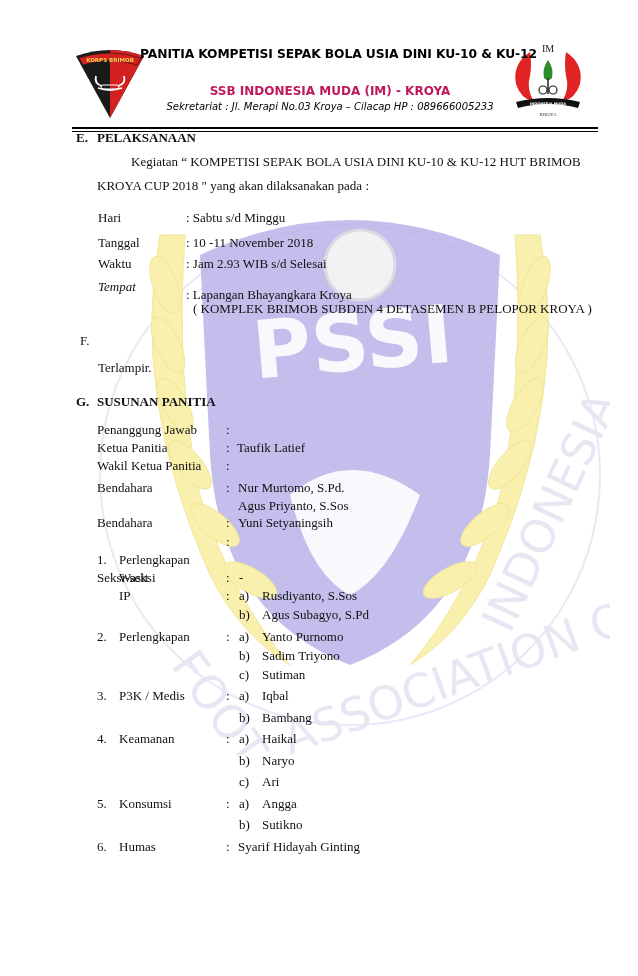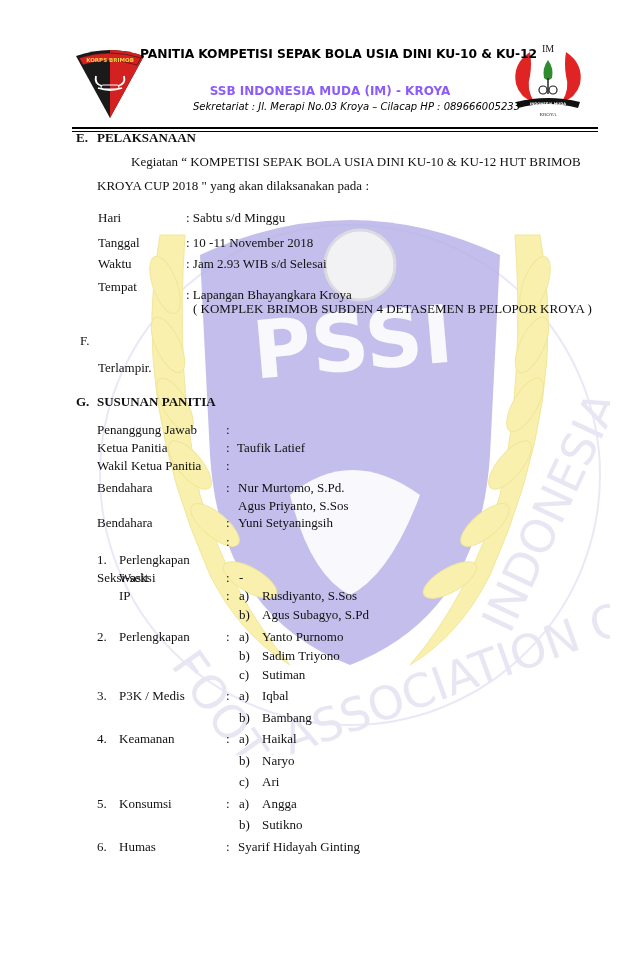--- a/index.html
+++ b/index.html
@@ -9,22 +9,22 @@
 
   
   .watermark { position: absolute; left: 90px; top: 195px; width: 520px; height: 560px; opacity: 0.55; z-index: 0; }
 
   
   .logo-left { position: absolute; left: 74px; top: 48px; width: 72px; height: 72px; z-index: 2; }
   .logo-right { position: absolute; left: 508px; top: 42px; width: 80px; height: 78px; z-index: 2; }
   .hdr { position: absolute; left: 140px; width: 380px; text-align: center; z-index: 2; }
   .hdr1 { top: 47px; font-family: "DejaVu Sans", sans-serif; font-weight: 900; font-size: 12.3px; letter-spacing: -0.1px; color:#000; white-space: nowrap; }
   .hdr2 { top: 62px; font-family: "DejaVu Sans", sans-serif; font-weight: 900; font-size: 19px; letter-spacing: 0.8px; color:#000; white-space: nowrap; }
-  .hdr3 { top: 84px; font-family: "DejaVu Sans", sans-serif; font-weight: 900; font-size: 12px; color:#8b5cf6; white-space: nowrap; }
-  .hdr4 { top: 101px; font-family: "DejaVu Sans", sans-serif; font-style: italic; font-size: 10px; color:#000; white-space: nowrap; text-align: right; }
+  .hdr3 { top: 84px; font-family: "DejaVu Sans", sans-serif; font-weight: 900; font-size: 12px; color:#be185d; white-space: nowrap; }
+  .hdr4 { top: 101px; font-family: "DejaVu Sans", sans-serif; font-style: italic; font-size: 10px; color:#000; white-space: nowrap; }
   .rule-thick { position: absolute; left: 72px; top: 127px; width: 526px; height: 2px; background: #000; z-index: 2; }
   .rule-thin { position: absolute; left: 72px; top: 131px; width: 526px; height: 1px; background: #000; z-index: 2; }
 
   .t { position: absolute; z-index: 2; font-size: 13px; white-space: nowrap; line-height: 15px; }
   .b { font-weight: bold; }
 </style>
 </head>
 <body>
 
 <div class="page">
@@ -98,21 +98,21 @@
   <div class="t b" style="left:97px; top:130px;">PELAKSANAAN</div>
   <div class="t" style="left:131px; top:154px;">Kegiatan “ KOMPETISI SEPAK BOLA USIA DINI KU-10 &amp; KU-12 HUT BRIMOB</div>
   <div class="t" style="left:97px; top:178px;">KROYA CUP 2018 " yang akan dilaksanakan pada :</div>
 
   <div class="t" style="left:98px; top:210px;">Hari</div>
   <div class="t" style="left:186px; top:210px;">: Sabtu s/d Minggu</div>
   <div class="t" style="left:98px; top:235px;">Tanggal</div>
   <div class="t" style="left:186px; top:235px;">: 10 -11 November 2018</div>
   <div class="t" style="left:98px; top:256px;">Waktu</div>
   <div class="t" style="left:186px; top:256px;">: Jam 2.93 WIB s/d Selesai</div>
-  <div class="t" style="left:98px; top:279px;">Tempat</div>
+  <div class="t" style="left:98px; top:279px;font-style:italic;">Tempat</div>
   <div class="t" style="left:186px; top:279px;margin-top:8px;">: Lapangan Bhayangkara Kroya</div>
   <div class="t" style="left:193px; top:301px;">( KOMPLEK BRIMOB SUBDEN 4 DETASEMEN B PELOPOR KROYA )</div>
 
   <div class="t" style="left:80px; top:333px;">F.</div>
   <div class="t" style="left:98px; top:360px;">Terlampir.</div>
 
   <div class="t b" style="left:76px; top:394px;">G.</div>
   <div class="t b" style="left:97px; top:394px;">SUSUNAN PANITIA</div>
 
   <div class="t" style="left:97px; top:422px;">Penanggung Jawab</div>

